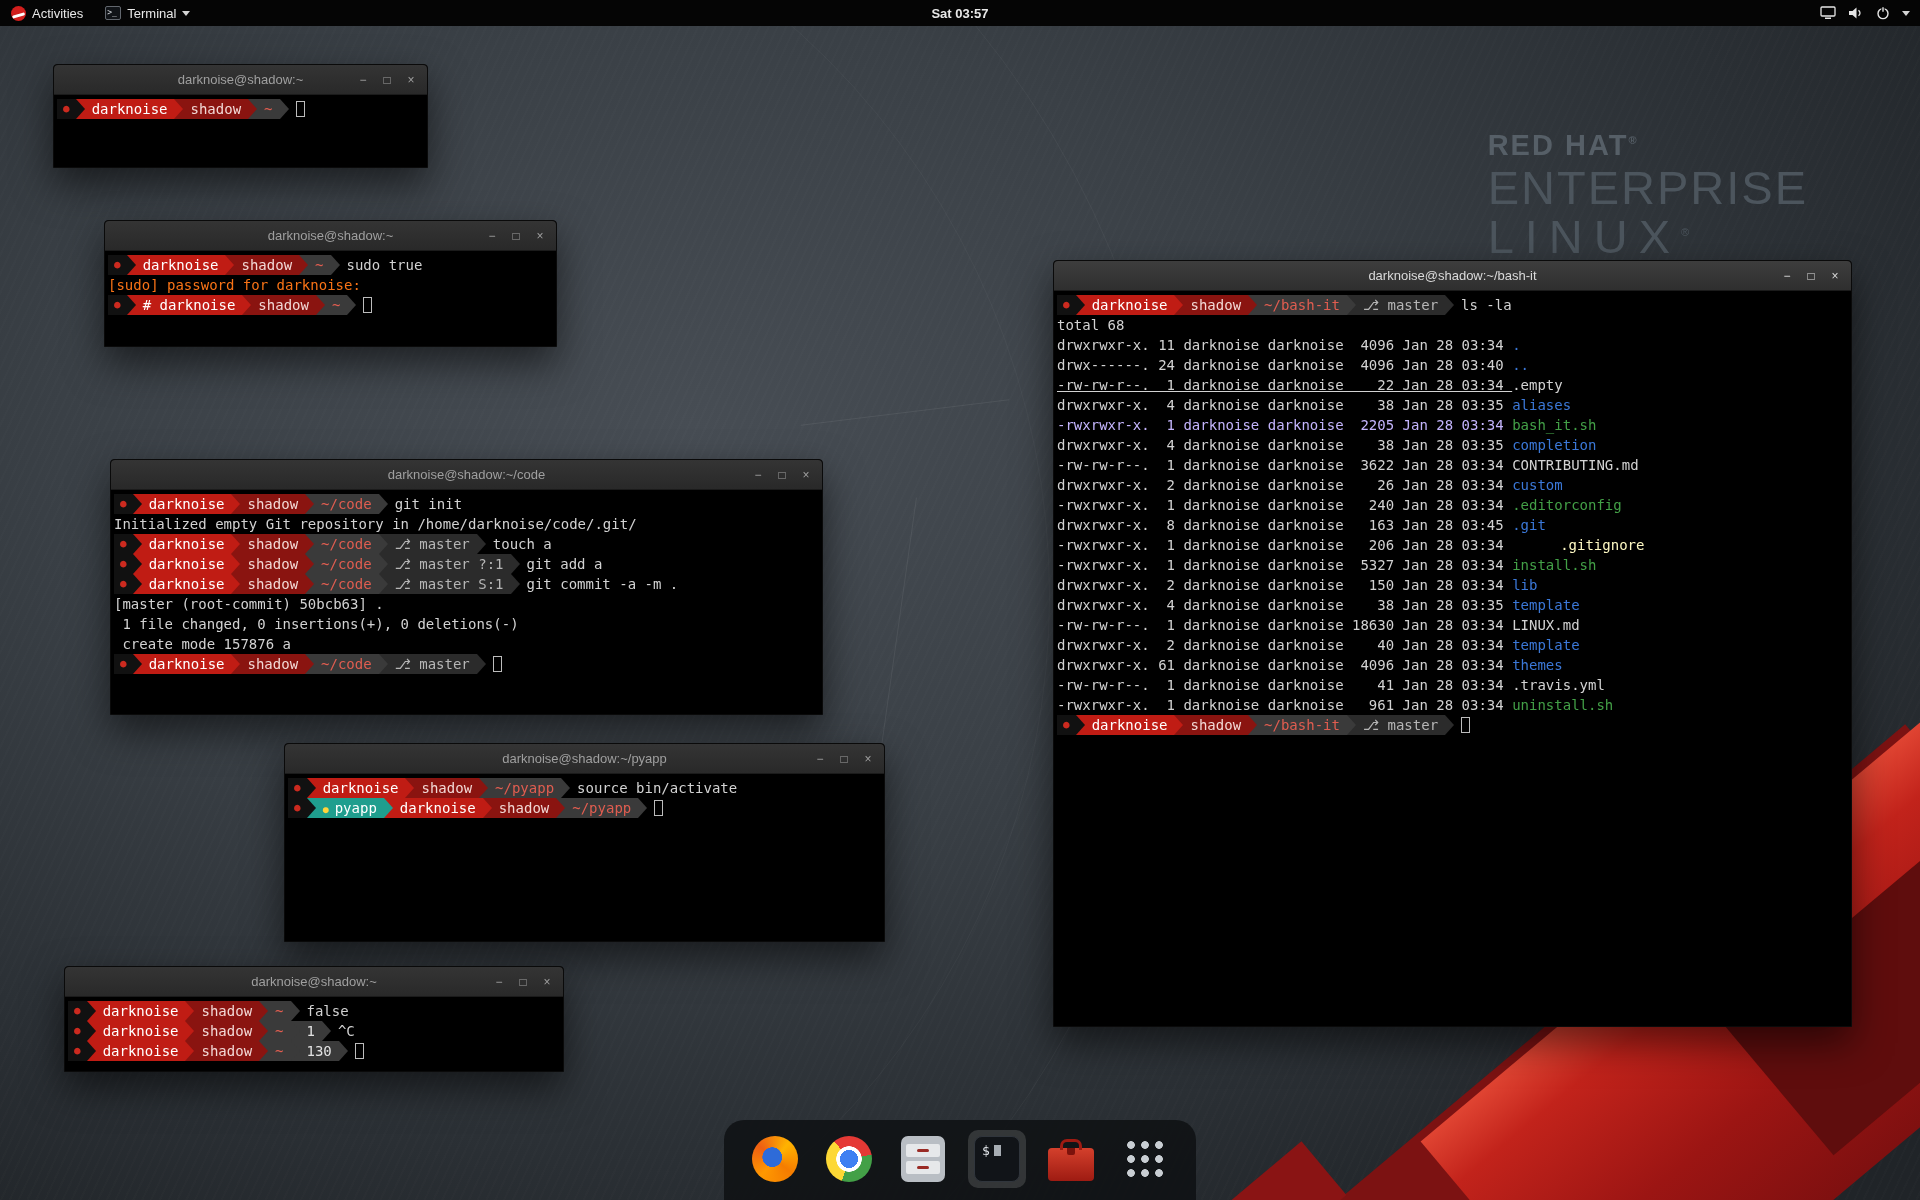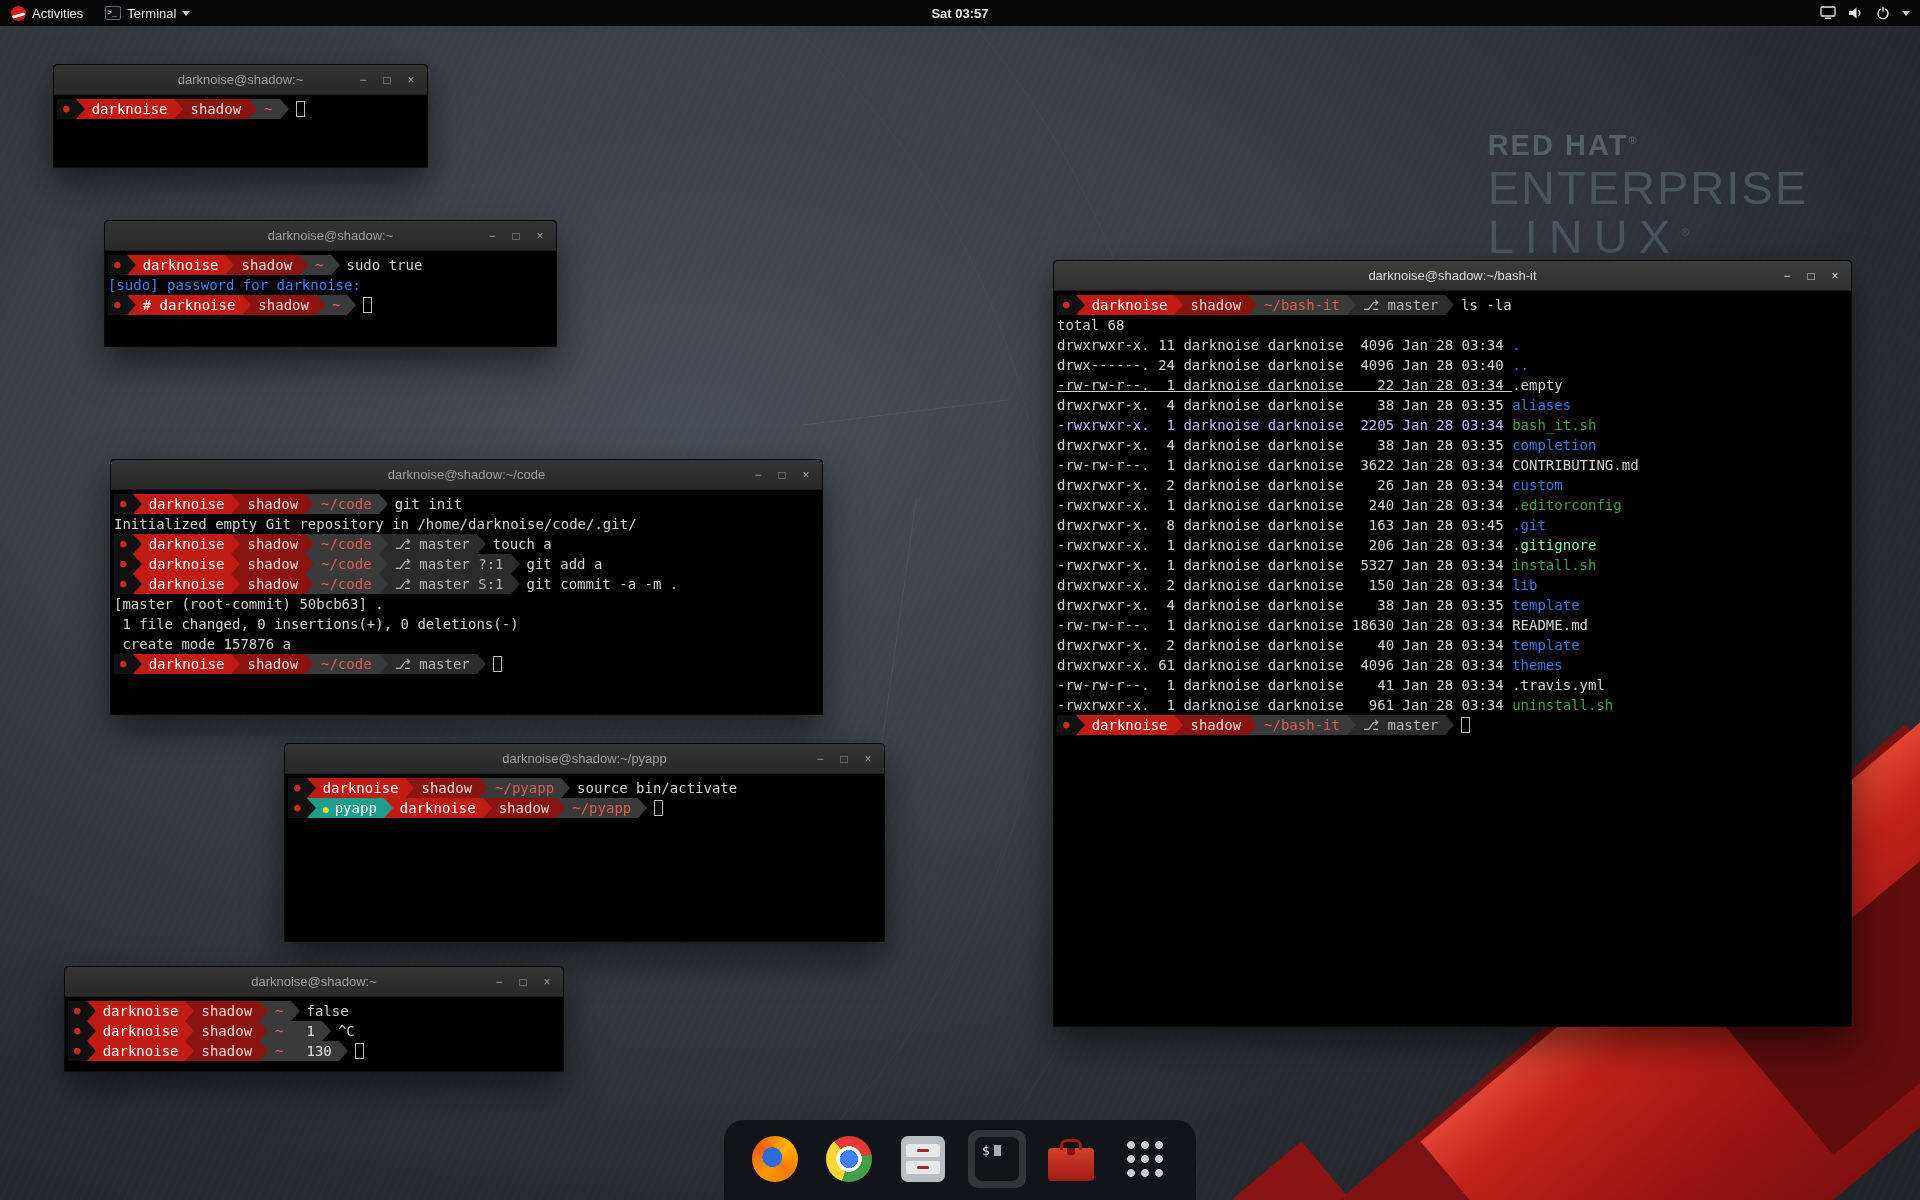--- a/index.html
+++ b/index.html
@@ -212,21 +212,21 @@
   <header class="titlebar">
     <span class="ttitle">darknoise@shadow:~</span>
     <span class="wbtns">
       <button class="wbtn">−</button>
       <button class="wbtn">□</button>
       <button class="wbtn">×</button>
     </span>
   </header>
   <div class="tbody">
       <div class="tline"><span class="seg seg-os" style="background: rgb(17, 17, 17); color: rgb(204, 42, 31);">●</span><span class="parrow" style="border-left-color: rgb(17, 17, 17); background: rgb(192, 28, 20);"></span><span class="seg seg-user" style="background: rgb(192, 28, 20); color: rgb(255, 255, 255);">darknoise</span><span class="parrow" style="border-left-color: rgb(192, 28, 20); background: rgb(138, 20, 16);"></span><span class="seg seg-host" style="background: rgb(138, 20, 16); color: rgb(242, 216, 213);">shadow</span><span class="parrow" style="border-left-color: rgb(138, 20, 16); background: rgb(58, 58, 58);"></span><span class="seg seg-path" style="background: rgb(58, 58, 58); color: rgb(224, 93, 80);">~</span><span class="parrow" style="border-left-color: rgb(58, 58, 58); background: transparent;"></span><span class="cmdtext">sudo true</span></div>
-      <div class="tline"><span style="color: #3b82f6;">[sudo] password for darknoise:</span></div>
+      <div class="tline"><span style="color: #f97316;">[sudo] password for darknoise:</span></div>
       <div class="tline"><span class="seg seg-os" style="background: rgb(17, 17, 17); color: rgb(204, 42, 31);">●</span><span class="parrow" style="border-left-color: rgb(17, 17, 17); background: rgb(192, 28, 20);"></span><span class="seg seg-user" style="background: rgb(192, 28, 20); color: rgb(255, 255, 255);"># darknoise</span><span class="parrow" style="border-left-color: rgb(192, 28, 20); background: rgb(138, 20, 16);"></span><span class="seg seg-host" style="background: rgb(138, 20, 16); color: rgb(242, 216, 213);">shadow</span><span class="parrow" style="border-left-color: rgb(138, 20, 16); background: rgb(58, 58, 58);"></span><span class="seg seg-path" style="background: rgb(58, 58, 58); color: rgb(224, 93, 80);">~</span><span class="parrow" style="border-left-color: rgb(58, 58, 58); background: transparent;"></span><span class="tcursor"></span></div>
     </div>
 </section>
 
 <section class="twin w3">
   <header class="titlebar">
     <span class="ttitle">darknoise@shadow:~/code</span>
     <span class="wbtns">
       <button class="wbtn">−</button>
       <button class="wbtn">□</button>
@@ -292,25 +292,25 @@
       <div class="tline"><span style="color: rgb(210, 210, 210);">drwxrwxr-x. 11 darknoise darknoise  4096 Jan 28 03:34 </span><span style="color: rgb(59, 120, 216);">.</span></div>
       <div class="tline"><span style="color: rgb(210, 210, 210);">drwx------. 24 darknoise darknoise  4096 Jan 28 03:40 </span><span style="color: rgb(59, 120, 216);">..</span></div>
       <div class="tline"><span style="color: rgb(210, 210, 210); text-decoration: underline;">-rw-rw-r--.  1 darknoise darknoise    22 Jan 28 03:34 </span><span style="color: rgb(210, 210, 210);">.empty</span></div>
       <div class="tline"><span style="color: rgb(210, 210, 210);">drwxrwxr-x.  4 darknoise darknoise    38 Jan 28 03:35 </span><span style="color: rgb(59, 120, 216);">aliases</span></div>
       <div class="tline"><span style="color: #c4b5fd;">-rwxrwxr-x.  1 darknoise darknoise  2205 Jan 28 03:34 </span><span style="color: rgb(67, 160, 71);">bash_it.sh</span></div>
       <div class="tline"><span style="color: rgb(210, 210, 210);">drwxrwxr-x.  4 darknoise darknoise    38 Jan 28 03:35 </span><span style="color: rgb(59, 120, 216);">completion</span></div>
       <div class="tline"><span style="color: rgb(210, 210, 210);">-rw-rw-r--.  1 darknoise darknoise  3622 Jan 28 03:34 </span><span style="color: rgb(210, 210, 210);">CONTRIBUTING.md</span></div>
       <div class="tline"><span style="color: rgb(210, 210, 210);">drwxrwxr-x.  2 darknoise darknoise    26 Jan 28 03:34 </span><span style="color: rgb(59, 120, 216);">custom</span></div>
       <div class="tline"><span style="color: rgb(210, 210, 210);">-rwxrwxr-x.  1 darknoise darknoise   240 Jan 28 03:34 </span><span style="color: rgb(67, 160, 71);">.editorconfig</span></div>
       <div class="tline"><span style="color: rgb(210, 210, 210); text-align: center;">drwxrwxr-x.  8 darknoise darknoise   163 Jan 28 03:45 </span><span style="color: rgb(59, 120, 216);">.git</span></div>
-      <div class="tline"><span style="color: rgb(210, 210, 210);">-rwxrwxr-x.  1 darknoise darknoise   206 Jan 28 03:34 </span><span style="color: #86efac;">.gitignore</span></div>
+      <div class="tline"><span style="color: rgb(210, 210, 210);">-rwxrwxr-x.  1 darknoise darknoise   206 Jan 28 03:34 </span><span style="color: #fef9c3; margin-left: 48px;">.gitignore</span></div>
       <div class="tline"><span style="color: rgb(210, 210, 210);">-rwxrwxr-x.  1 darknoise darknoise  5327 Jan 28 03:34 </span><span style="color: rgb(67, 160, 71);">install.sh</span></div>
       <div class="tline"><span style="color: rgb(210, 210, 210);">drwxrwxr-x.  2 darknoise darknoise   150 Jan 28 03:34 </span><span style="color: rgb(59, 120, 216);">lib</span></div>
       <div class="tline"><span style="color: rgb(210, 210, 210);">drwxrwxr-x.  4 darknoise darknoise    38 Jan 28 03:35 </span><span style="color: rgb(59, 120, 216);">template</span></div>
-      <div class="tline"><span style="color: rgb(210, 210, 210);">-rw-rw-r--.  1 darknoise darknoise 18630 Jan 28 03:34 </span><span style="color: rgb(210, 210, 210);">README.md</span></div>
+      <div class="tline"><span style="color: rgb(210, 210, 210);">-rw-rw-r--.  1 darknoise darknoise 18630 Jan 28 03:34 </span><span style="color: rgb(210, 210, 210);">LINUX.md</span></div>
       <div class="tline"><span style="color: rgb(210, 210, 210);">drwxrwxr-x.  2 darknoise darknoise    40 Jan 28 03:34 </span><span style="color: rgb(59, 120, 216);">template</span></div>
       <div class="tline"><span style="color: rgb(210, 210, 210); text-align: right;">drwxrwxr-x. 61 darknoise darknoise  4096 Jan 28 03:34 </span><span style="color: rgb(59, 120, 216);">themes</span></div>
       <div class="tline"><span style="color: rgb(210, 210, 210);">-rw-rw-r--.  1 darknoise darknoise    41 Jan 28 03:34 </span><span style="color: rgb(210, 210, 210);">.travis.yml</span></div>
       <div class="tline"><span style="color: rgb(210, 210, 210);">-rwxrwxr-x.  1 darknoise darknoise   961 Jan 28 03:34 </span><span style="color: rgb(67, 160, 71);">uninstall.sh</span></div>
       <div class="tline"><span class="seg seg-os" style="background: rgb(17, 17, 17); color: rgb(204, 42, 31);">●</span><span class="parrow" style="border-left-color: rgb(17, 17, 17); background: rgb(192, 28, 20);"></span><span class="seg seg-user" style="background: rgb(192, 28, 20); color: rgb(255, 255, 255);">darknoise</span><span class="parrow" style="border-left-color: rgb(192, 28, 20); background: rgb(138, 20, 16);"></span><span class="seg seg-host" style="background: rgb(138, 20, 16); color: rgb(242, 216, 213);">shadow</span><span class="parrow" style="border-left-color: rgb(138, 20, 16); background: rgb(58, 58, 58);"></span><span class="seg seg-path" style="background: rgb(58, 58, 58); color: rgb(224, 93, 80);">~/bash-it</span><span class="parrow" style="border-left-color: rgb(58, 58, 58); background: rgb(43, 43, 43);"></span><span class="seg seg-git" style="background: rgb(43, 43, 43); color: rgb(182, 182, 182);">⎇ master</span><span class="parrow" style="border-left-color: rgb(43, 43, 43); background: transparent;"></span><span class="tcursor"></span></div>
     </div>
 </section>
 
 <div class="dock">
   <div class="dock-item">

